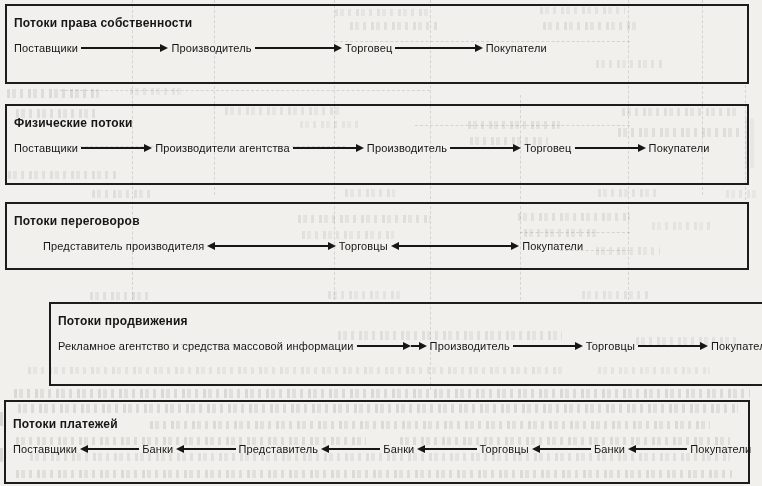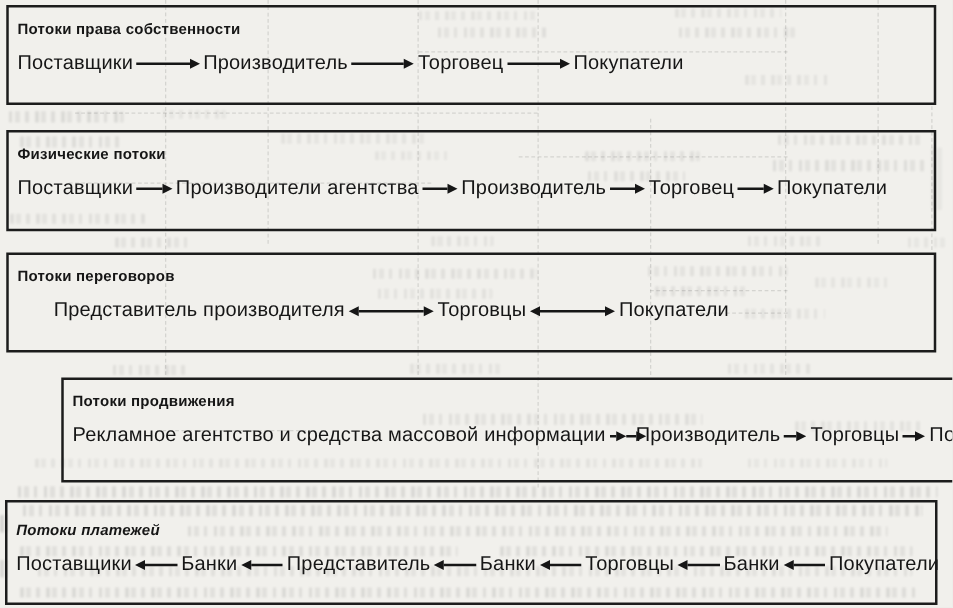--- a/index.html
+++ b/index.html
@@ -33,34 +33,34 @@
   
   .flow-box{
     position:absolute;left:5px;width:744px;
     border:2.5px solid #1c1c1c;
     background:transparent;
     z-index:2;
     box-sizing:border-box;
   }
   .flow-box:nth-child(1){top:4px;height:80px;}
   .flow-box:nth-child(2){top:104px;height:81px;}
-  .flow-box:nth-child(3){top:202px;height:80px;}
+  .flow-box:nth-child(3){top:202px;height:68px;}
   .flow-box:nth-child(4){top:302px;height:84px;margin-left:44px;}
   .flow-box:nth-child(5){top:400px;height:84px;left:4px;width:746px;}
   .box-title{
     margin:10px 0 0 7px;
     font-size:12px;font-weight:bold;
     letter-spacing:.2px;color:var(--ink);
     white-space:nowrap;
   }
-  .flow-box:nth-child(5) .box-title{margin-top:15px;font-style:italic;}
+  .flow-box:nth-child(5) .box-title{margin-top:15px;}
   .flow-row{
     display:flex;align-items:center;
     margin:12px 0 0 7px;
-    font-size:16px;color:var(--ink);
+    font-size:11px;color:var(--ink);
   }
   .flow-box:nth-child(1) .flow-row{width:72%;}
   .flow-box:nth-child(2) .flow-row{width:94%;}
   .flow-box:nth-child(3) .flow-row{width:73%;margin-left:36px;}
   .flow-box:nth-child(4) .flow-row{width:96.5%;}
   .flow-box:nth-child(5) .flow-row{width:99.5%;}
   .node{white-space:nowrap;letter-spacing:.15px;}
   .arrow{
     flex:1 1 20px;min-width:18px;
     display:flex;align-items:center;

